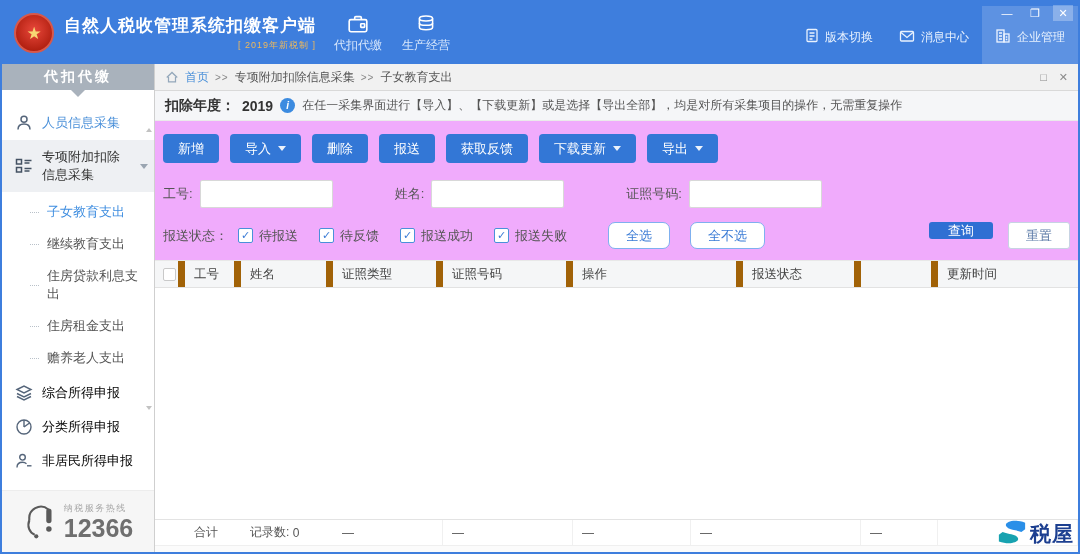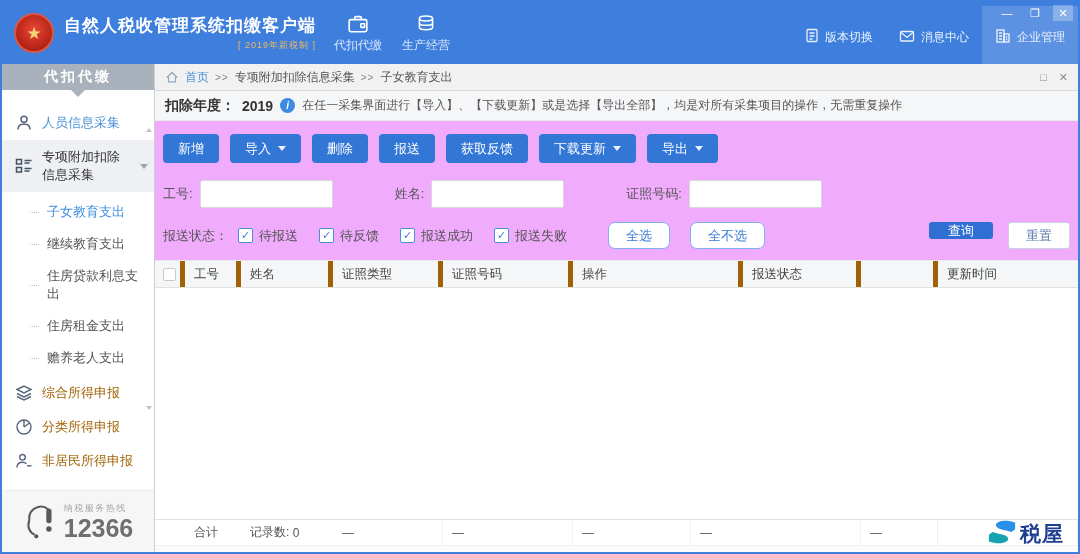--- a/index.html
+++ b/index.html
@@ -28,21 +28,21 @@
   
   .main-row { flex:1; display:flex; min-height:0; }
 
   
   .sidebar { width:153px; flex-shrink:0; border-right:1px solid #cfcfcf; display:flex; flex-direction:column; background:#fff; position:relative; }
   .sidebar-title { height:26px; background:#a9b2bc; color:#fff; font-size:14px; font-weight:bold; letter-spacing:3px;
                    display:flex; align-items:center; justify-content:center; position:relative; flex-shrink:0; }
   .sidebar-title::after { content:""; position:absolute; bottom:-7px; left:50%; margin-left:-7px;
                           border-left:7px solid transparent; border-right:7px solid transparent; border-top:7px solid #a9b2bc; }
   .side-menu { flex:1; padding-top:16px; overflow:hidden; position:relative; }
-  .side-item { display:flex; align-items:center; gap:9px; padding:8px 6px 8px 13px; font-size:13px; color:#a16207; cursor:pointer; }
+  .side-item { display:flex; align-items:center; gap:9px; padding:8px 6px 8px 13px; font-size:13px; color:#000000; cursor:pointer; }
   .side-item .si-icon { width:18px; height:18px; flex-shrink:0; color:#55657a; display:flex; align-items:center; }
   .side-item.link { color:#4a90d9; }
   .side-item.group { background:#eef0f3; color:#333; }
   .side-item .chev { margin-left:auto; border-left:4px solid transparent; border-right:4px solid transparent; border-top:5px solid #9aa5b1; }
   .side-sub { padding:4px 0 2px 0; }
   .sub-item { position:relative; padding:7px 4px 7px 45px; font-size:13px; color:#555; cursor:pointer; }
   .sub-item::before { content:""; position:absolute; left:28px; top:50%; width:9px; border-top:1px dotted #b9c1c9; }
   .sub-item.active { color:#3f8ee0; }
   .side-scroll { position:absolute; top:36px; bottom:78px; right:0; width:9px; }
   .side-scroll .up, .side-scroll .down { position:absolute; right:2px; width:0; height:0; border-left:3px solid transparent; border-right:3px solid transparent; }
@@ -83,31 +83,31 @@
   .checkbox { width:15px; height:15px; border:1px solid #4a90d9; border-radius:2px; background:#fff; color:#3a7bd5;
               font-size:11px; line-height:13px; text-align:center; margin-right:6px; flex-shrink:0; }
   .btn-outline { border:1px solid #7fb0ef; color:#3a7bd5; background:#fff; height:27px; padding:0 17px; border-radius:7px; font-size:13px; margin-left:20px; cursor:pointer; }
   .right-btns { margin-left:auto; display:flex; gap:15px; }
   .btn-query { background:#2f6fd3; color:#fff; border:none; height:17px; padding:0 19px; border-radius:3px; font-size:13px; cursor:pointer; }
   .btn-reset { background:#fff; color:#5c7ba8; border:1px solid #c7d3e3; height:27px; padding:0 17px; border-radius:3px; font-size:13px; cursor:pointer; }
 
   .table-area { flex:1; display:flex; flex-direction:column; min-height:0; border-top:1px solid #e8e8e8; }
   .t-header { display:flex; align-items:center; height:27px; background:#f5f6f7; border-bottom:1px solid #e2e2e2;
               font-size:12.5px; color:#444; flex-shrink:0; }
-  .t-cell { padding-left:9px; border-right:5px solid #a16207; height:100%; display:flex; align-items:center; overflow:hidden; white-space:nowrap; }
+  .t-cell { padding-left:9px; border-right:7px solid #a16207; height:100%; display:flex; align-items:center; overflow:hidden; white-space:nowrap; }
   .t-cell.nob { border-right:none; }
   .w-cb{width:30px;} .w-c1{width:56px;} .w-c2{width:92px;} .w-c3{width:110px;} .w-c4{width:130px;}
   .w-c5{width:118px;} .w-c6{width:170px;} .w-gap{flex:1;} .w-c7{width:140px;}
   .cb-plain { width:13px; height:13px; border:1px solid #c9c9c9; border-radius:2px; background:#fff; margin-left:8px; cursor:pointer; }
   .t-body { flex:1; background:#fff; }
   .t-footer { display:flex; align-items:center; height:26px; border-top:1px solid #e3e3e3; font-size:12px; color:#555; flex-shrink:0; background:#fff; }
   .t-footer .t-cell { border-right:1px solid #f0f0f0; }
   .t-strip { height:7px; background:#fbfbfb; border-top:1px solid #efefef; flex-shrink:0; }
 
-  .watermark { position:absolute; right:14px; bottom:3px; display:flex; align-items:center; gap:3px; }
+  .watermark { position:absolute; right:4px; bottom:3px; display:flex; align-items:center; gap:3px; }
   .wm-text { font-size:21px; font-weight:bold; color:#1c3f90; letter-spacing:1px; }
 </style>
 </head>
 <body>
 
 <div class="window">
 
   <div class="app-header">
     <div class="win-controls">
       <span class="win-btn">—</span>

